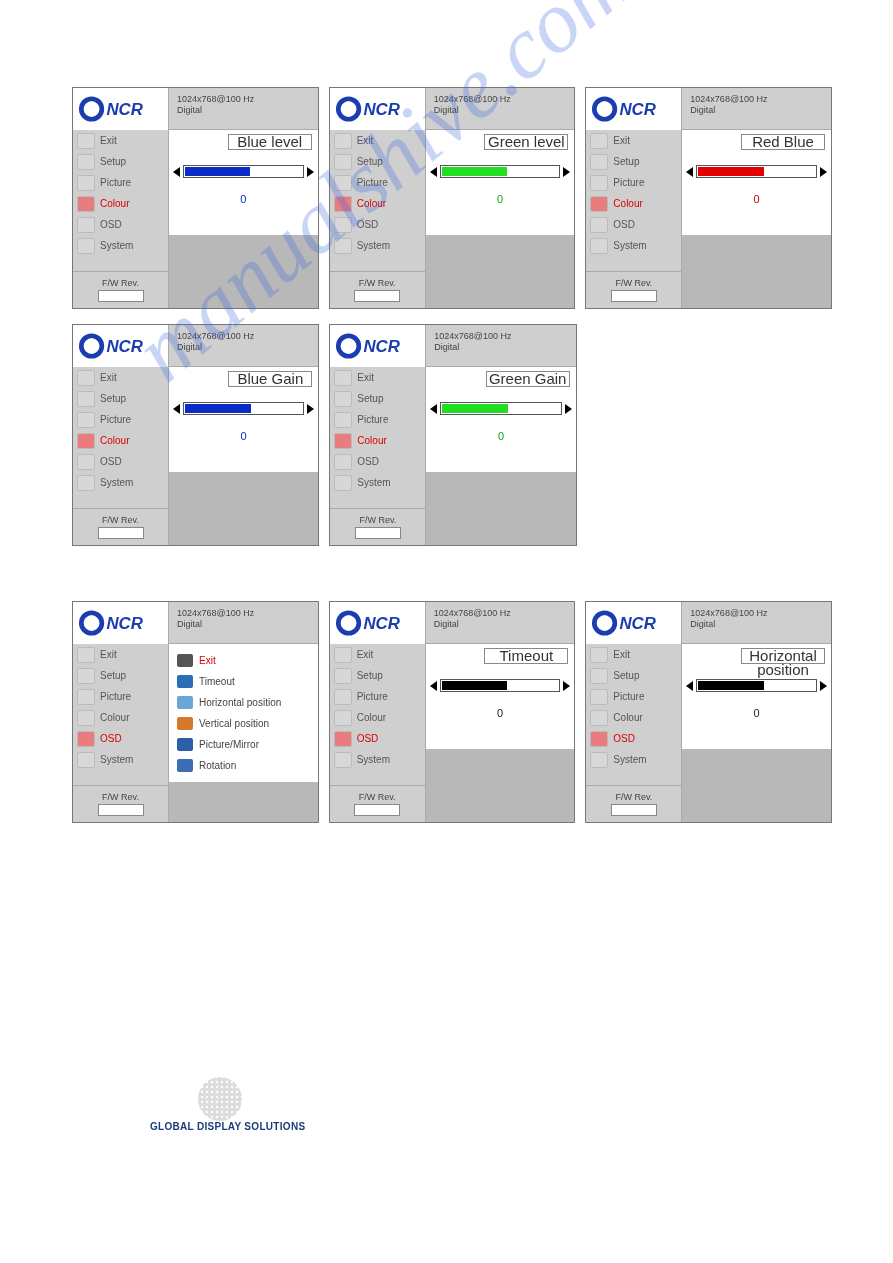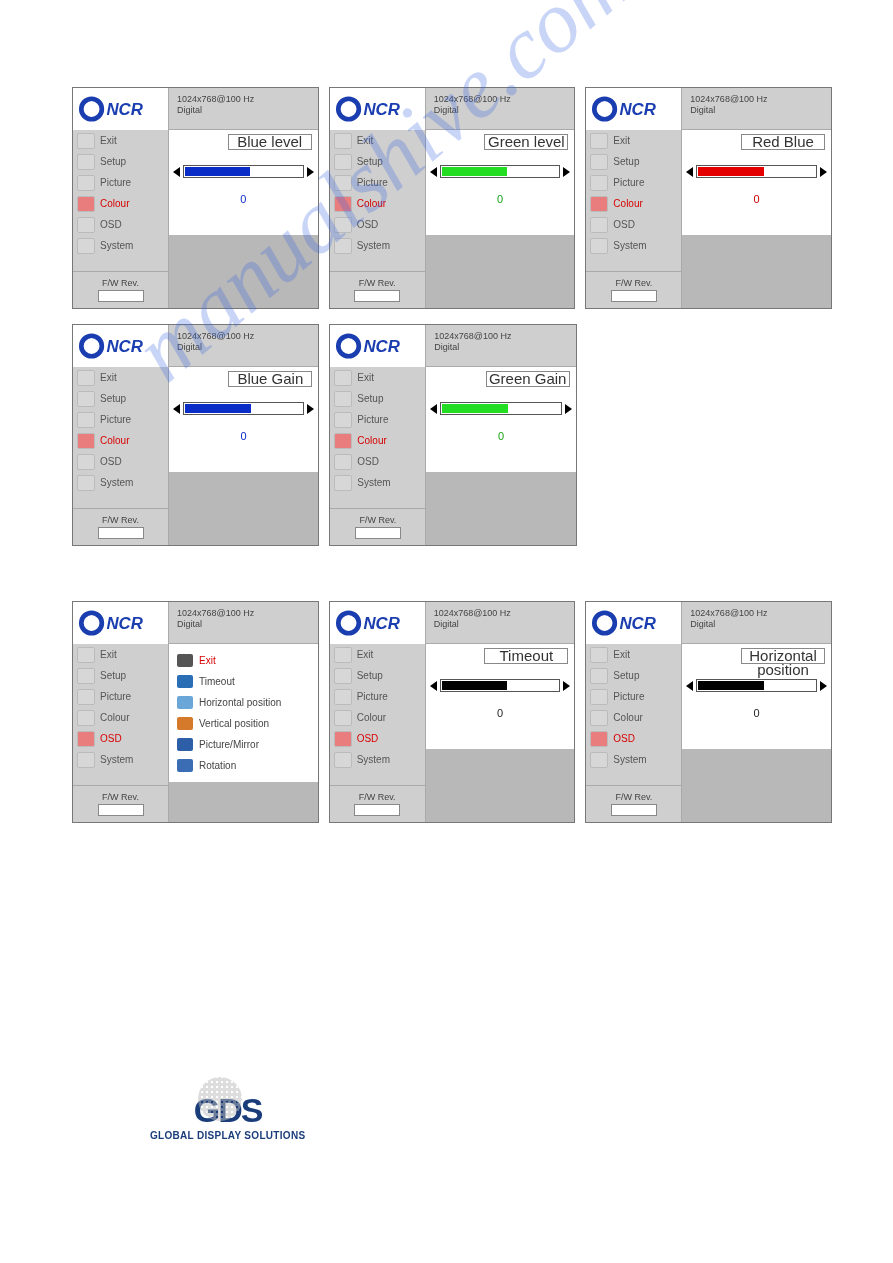--- a/index.html
+++ b/index.html
@@ -749,15 +749,14 @@
           </div>
         </div>
       </div>
     </div>
 </div>
 
 <div class="watermark">manualshive.com</div>
 
 <div class="gds-logo">
   <div class="gds-globe"></div>
-  <div class="gds-text">GDS</div>
   <div class="gds-sub">GLOBAL DISPLAY SOLUTIONS</div>
 </div>
 
 </body></html>

